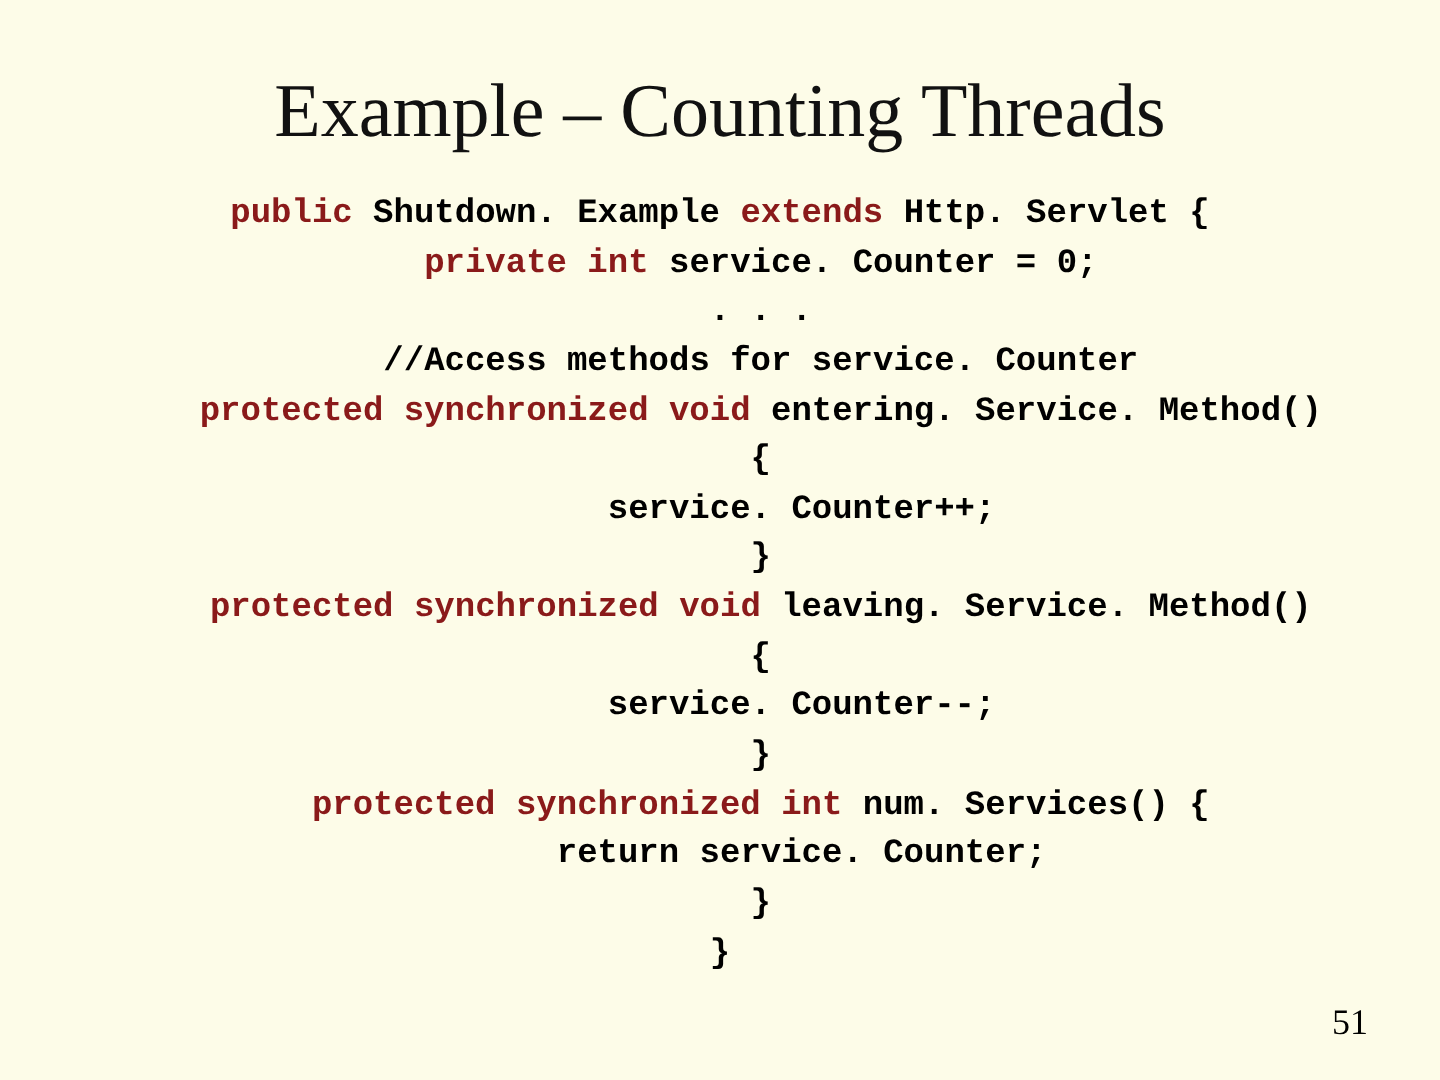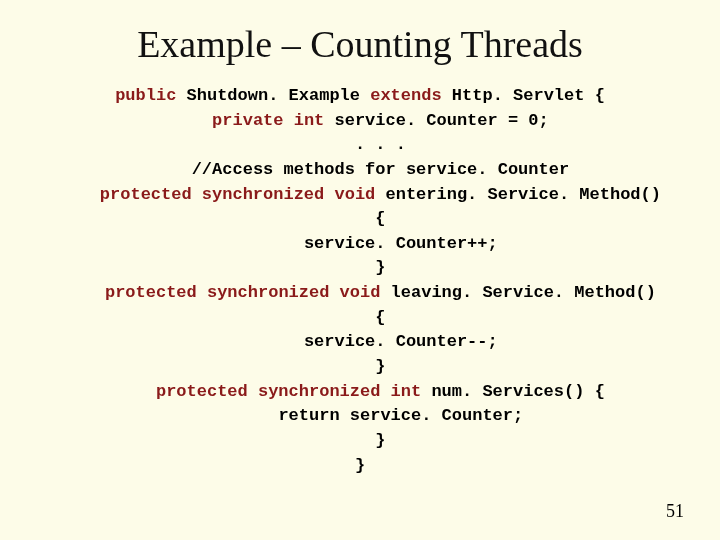--- a/index.html
+++ b/index.html
@@ -9,21 +9,21 @@
     height: 540px;
     background: #fdfce8;
     font-family: "Times New Roman", Times, serif;
     color: #000;
     overflow: hidden;
   }
   .slide {
     width: 720px;
     height: 540px;
     box-sizing: border-box;
-    padding: 16px 24px 0 24px;
+    padding: 28px 24px 0 24px;
     position: relative;
   }
   .title {
     font-size: 38px;
     text-align: center;
     margin: 6px 0 18px 0;
     font-weight: normal;
     color: #111;
   }
   .code {

